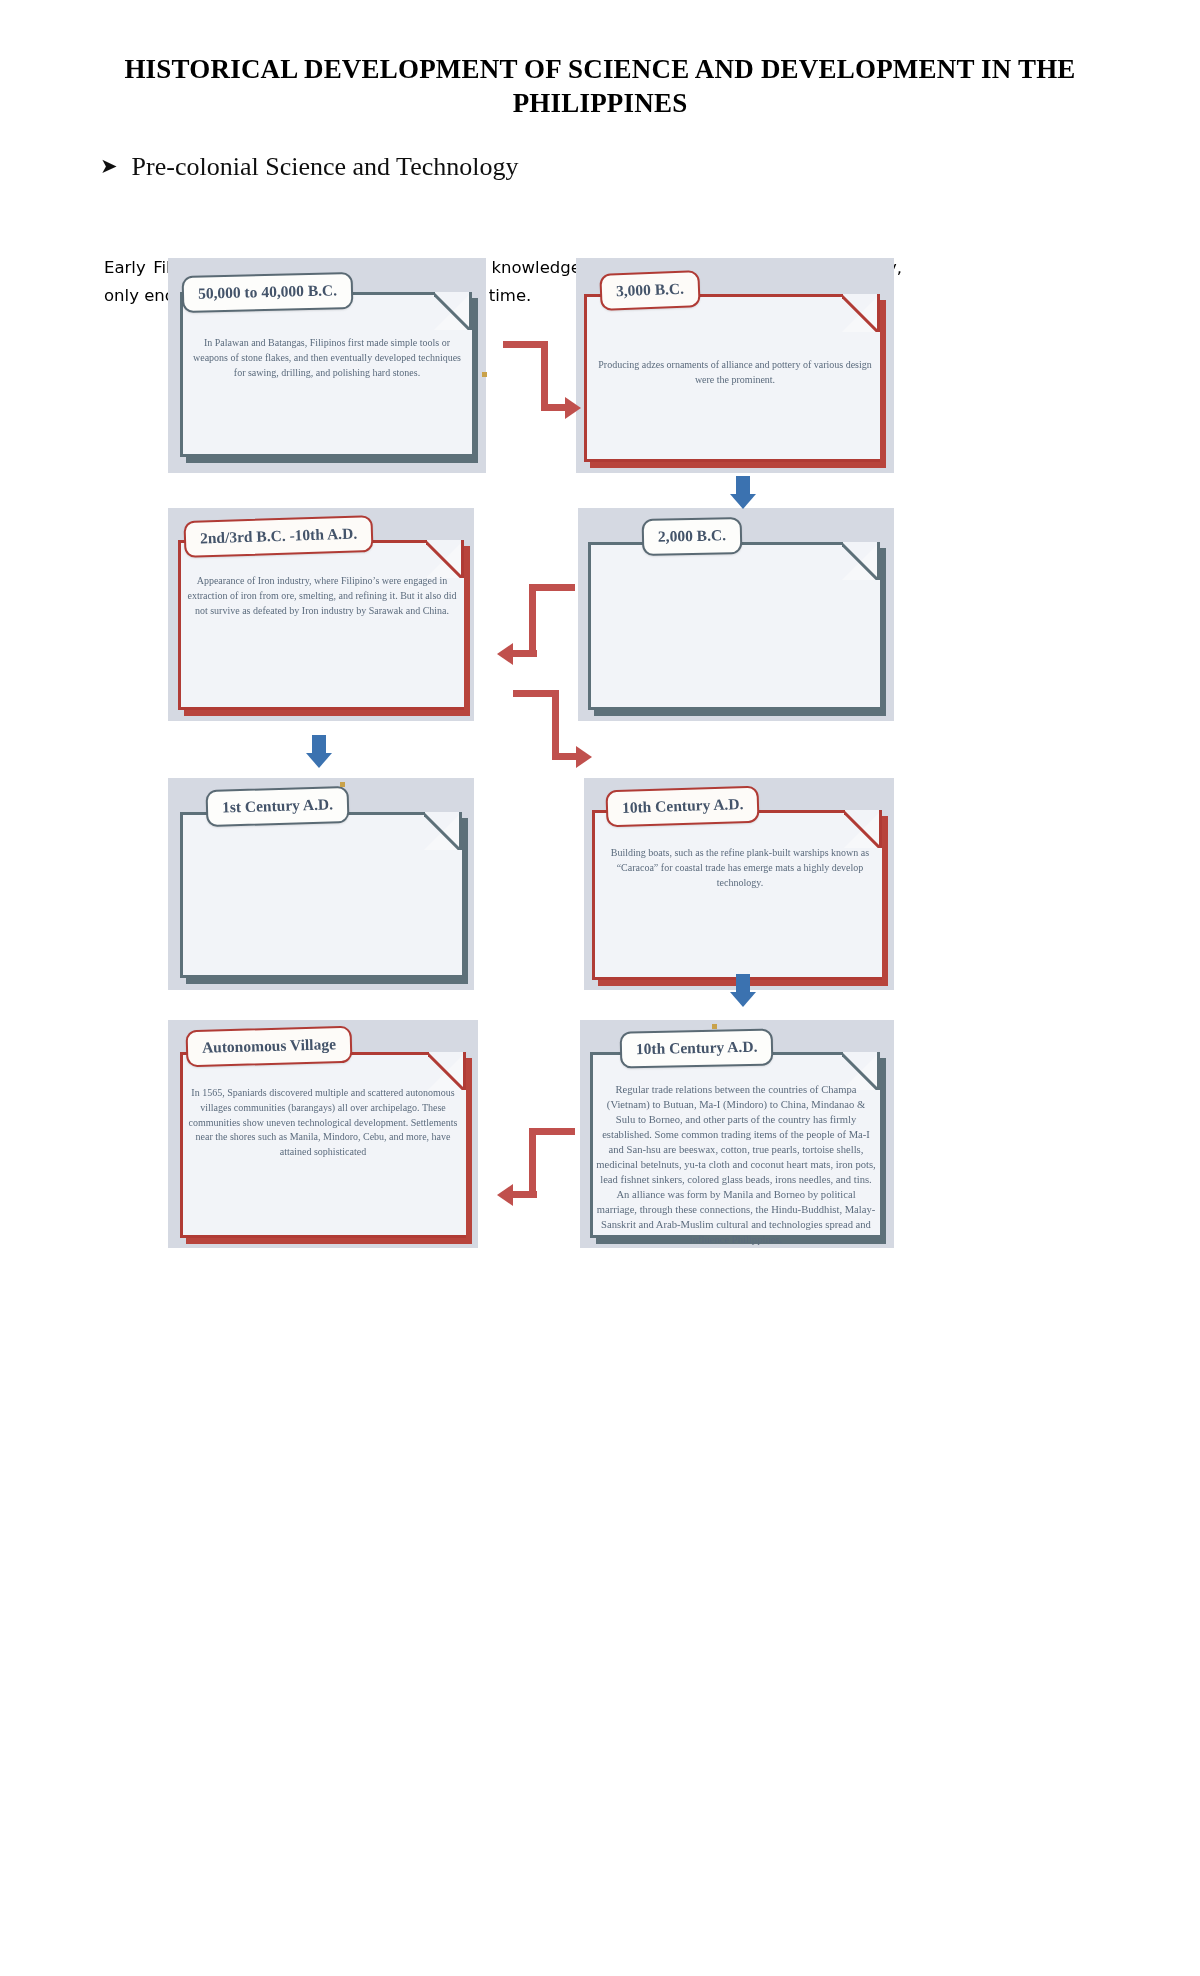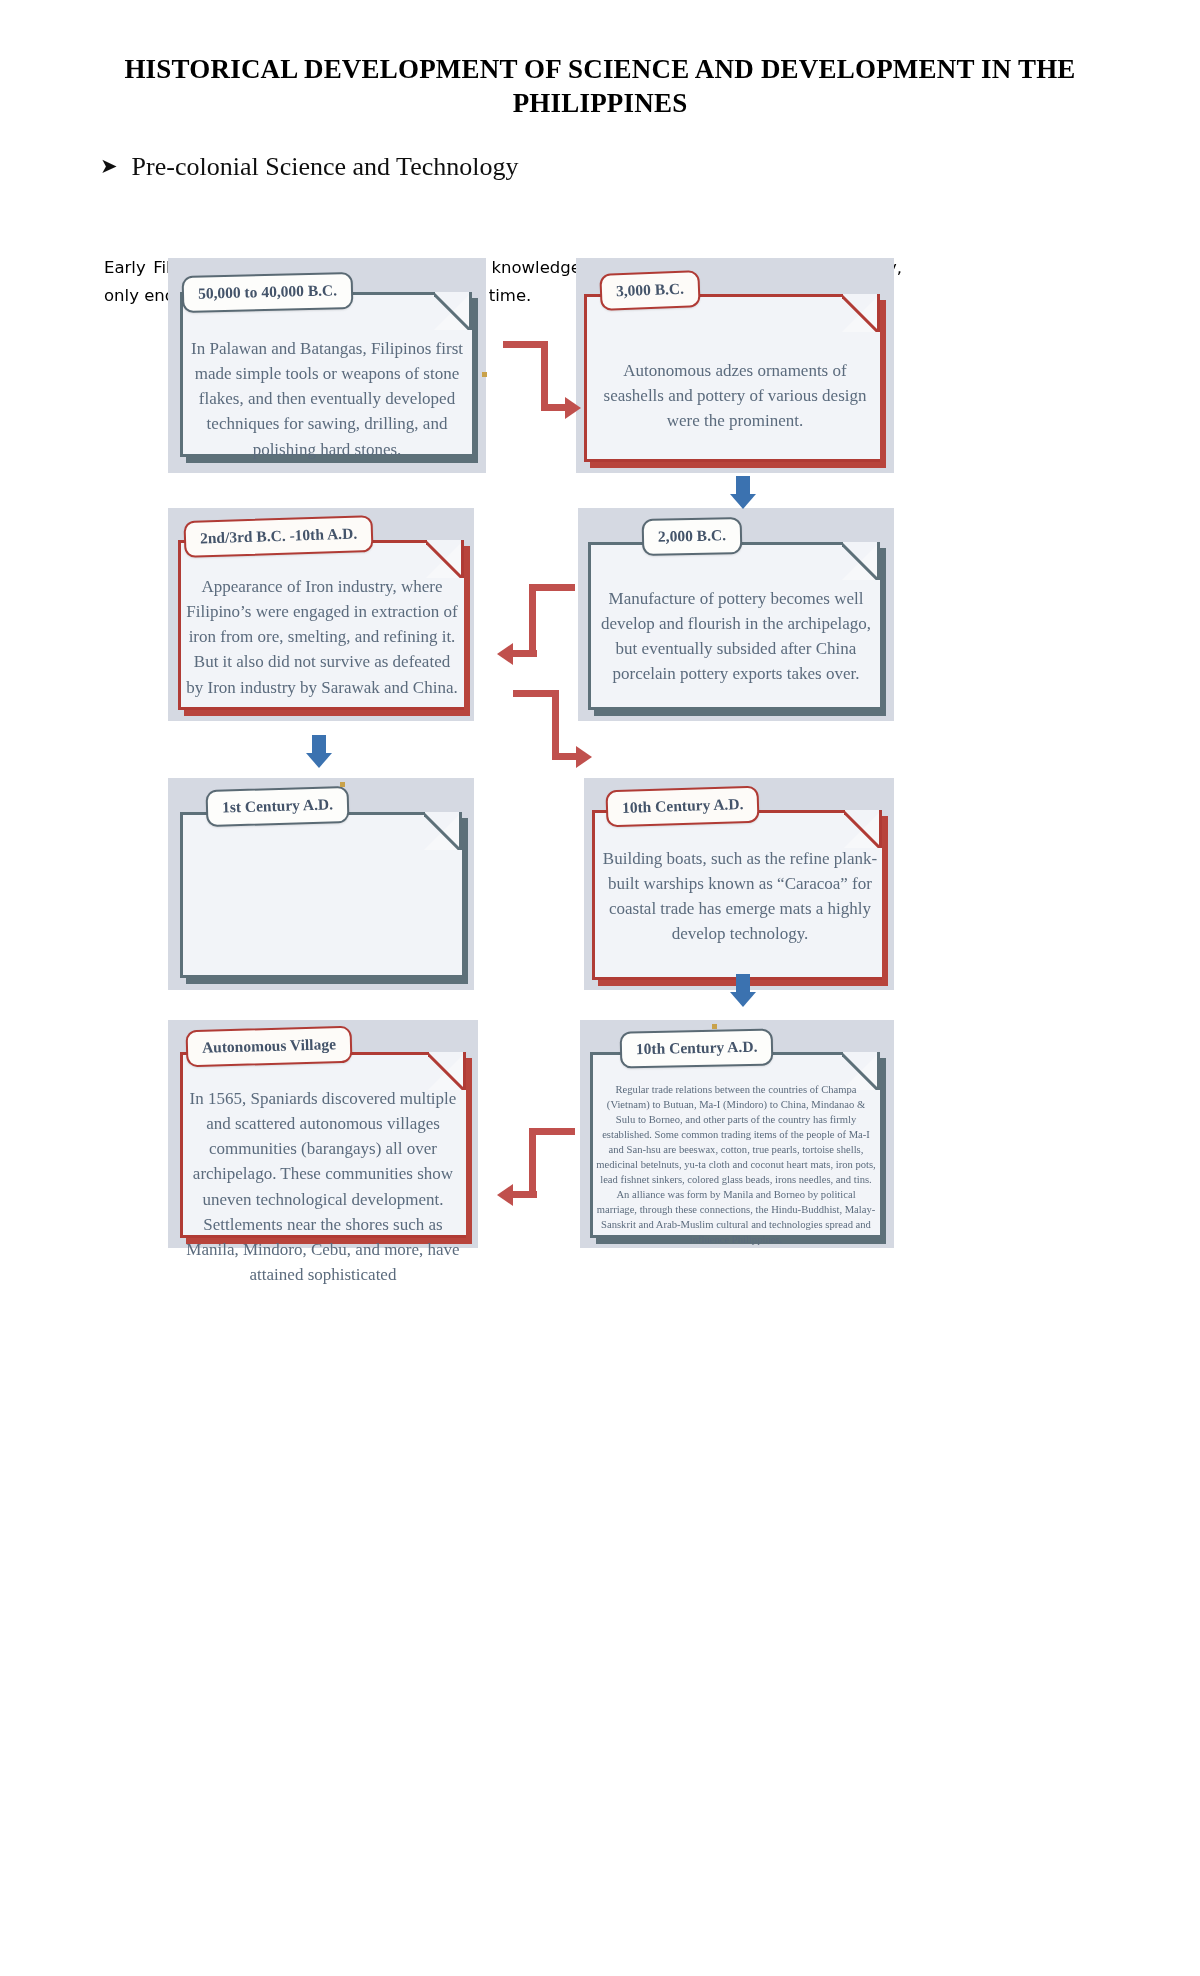--- a/index.html
+++ b/index.html
@@ -126,21 +126,21 @@
     white-space:nowrap;
     box-shadow:0 1px 2px rgba(0,0,0,.10);
   }
   .body-text{
     position:absolute;
     z-index:4;
     font-family:"Liberation Serif", serif;
     color:#5b6b7d;
     text-align:center;
     line-height:1.48;
-    font-size:17px;
+    font-size:10px;
   }
   .body-text.dense{
     font-size:10.6px;
     line-height:1.42;
   }
 
   
   .conn{ position:absolute; z-index:8; }
   .conn .seg-h{ position:absolute; height:7px; background:#c0504d; }
   .conn .seg-v{ position:absolute; width:7px; background:#c0504d; }
@@ -204,21 +204,21 @@
       <div class="top-edge" style="width:256px;"></div>
       <div class="fold-wrap">
         <div class="fold-face"></div>
         <div class="fold-edge"></div>
         <div class="fold-right"></div>
       </div>
     </div>
     <div class="tag" style="left:24px; top:14px; transform:rotate(-2.2deg);">
       <span>3,000 B.C.</span>
     </div>
-    <div class="body-text" style="left:20px; top:100px; width:278px;">Autonomous adzes ornaments of seashells and pottery of various design were the prominent.</div>
+    <div class="body-text" style="left:20px; top:100px; width:278px;">Producing adzes ornaments of alliance and pottery of various design were the prominent.</div>
   </div>
 
   <div class="conn" style="left:503px; top:341px; width:80px; height:80px;">
     <div class="seg-h" style="left:0; top:0; width:45px;"></div>
     <div class="seg-v" style="left:38px; top:0; height:70px;"></div>
     <div class="seg-h" style="left:38px; top:63px; width:26px;"></div>
     <div class="head-r" style="left:62px; top:56px;"></div>
   </div>
 
   <div class="down-arrow" style="left:730px; top:476px;">
@@ -246,21 +246,20 @@
       <div class="top-edge" style="width:252px;"></div>
       <div class="fold-wrap">
         <div class="fold-face"></div>
         <div class="fold-edge"></div>
         <div class="fold-right"></div>
       </div>
     </div>
     <div class="tag" style="left:64px; top:10px; transform:rotate(-1.2deg);">
       <span>2,000 B.C.</span>
     </div>
-    <div class="body-text" style="left:20px; top:78px; width:276px;">Manufacture of pottery becomes well develop and flourish in the archipelago, but eventually subsided after China porcelain pottery exports takes over.</div>
   </div>
 
   <div class="conn" style="left:489px; top:584px; width:90px; height:80px;">
     <div class="seg-h" style="left:40px; top:0; width:46px;"></div>
     <div class="seg-v" style="left:40px; top:0; height:73px;"></div>
     <div class="seg-h" style="left:24px; top:66px; width:24px;"></div>
     <div class="head-l" style="left:8px; top:59px;"></div>
   </div>
 
   <div class="conn" style="left:513px; top:690px; width:95px; height:80px;">

